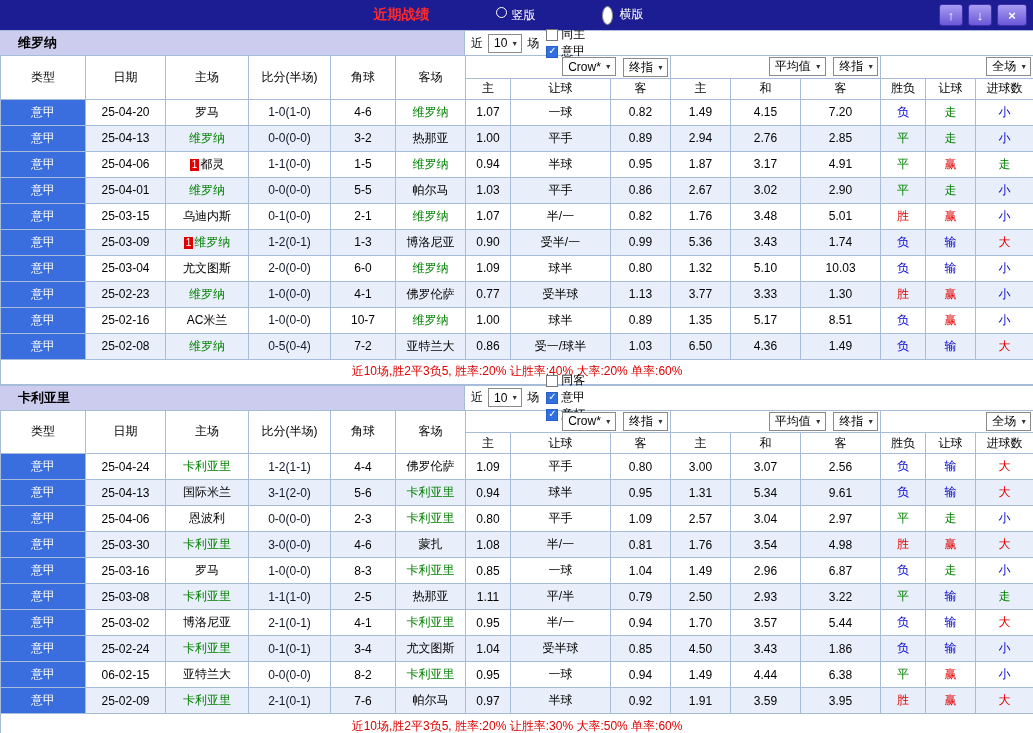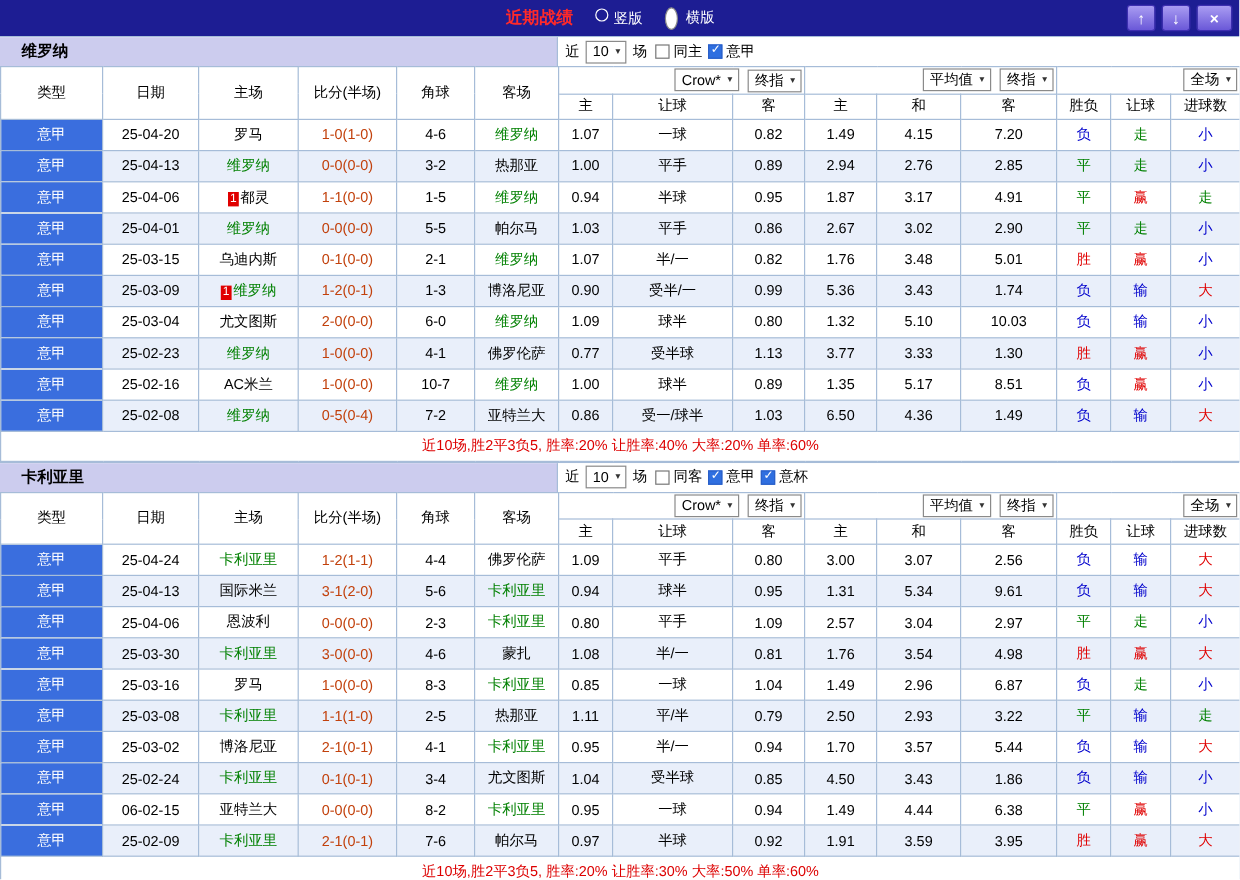--- a/index.html
+++ b/index.html
@@ -1,20 +1,20 @@
 <!DOCTYPE html>
 <html><head>
 <meta charset="utf-8">
 <style>
   * { box-sizing: border-box; }
   body { margin:0; font-family:"Liberation Sans","DejaVu Sans",sans-serif; font-size:12px; color:#000; background:#fff; }
   .window { width:1033px; height:733px; overflow:hidden; background:#fff; }
 
   
-  .titlebar { height:30px; background:#1d1d93; display:flex; align-items:center; justify-content:center; position:relative; }
+  .titlebar { height:30px; background:#1d1d93; display:flex; align-items:center; justify-content:center; position:relative;gap:48px; }
   .tb-title { color:#ff2a2a; font-weight:bold; font-size:14px; margin-right:18px; }
   .tb-radio { display:inline-flex; align-items:flex-start; gap:5px; color:#fff; margin-right:16px; cursor:pointer; }
   .rd { width:11px; height:11px; border:1px solid #fff; border-radius:50%; position:relative; display:inline-block; background:transparent; }
   .rd.sel::after { content:""; position:absolute; left:2px; top:2px; width:5px; height:5px; border-radius:50%; background:#fff; }
   .tb-btns { position:absolute; right:6px; top:4px; display:flex; gap:5px; }
   .tb-btn { min-width:24px; height:22px; padding:0 4px; border:1px solid #3d2fb0; border-radius:3px;
             background:linear-gradient(#a99cf2,#6a58d8); color:#fff; font-weight:bold;
             display:flex; align-items:center; justify-content:center; cursor:pointer; font-size:13px; }
   .tb-btn.wide { min-width:30px; }
 
@@ -23,36 +23,36 @@
   .sh-left { width:465px; background:#ccccee; display:flex; align-items:center; padding-left:18px;
              font-weight:bold; font-size:13px; border-right:1px solid #a6bcd8; }
   .sh-right { flex:1; display:flex; align-items:center; padding-left:6px; gap:3px; background:#fff; }
 
   
   .sel { display:inline-flex; align-items:center; height:19px; border:1px solid #8a8a8a; background:#fff;
          padding:0 3px 0 5px; margin:0 2px; cursor:pointer; white-space:nowrap; }
   .sel .arr { margin-left:4px; font-size:7px; color:#333; }
 
   
-  .checks { display:inline-flex; align-items:center; margin-left:4px; }
+  .checks { display:inline-flex; align-items:center; margin-left:4px;flex-direction:column; }
   .chk { display:inline-flex; align-items:center; gap:3px; margin-right:5px; cursor:pointer; }
   .cb { width:12px; height:12px; border:1px solid #777; background:#fff; display:inline-block; position:relative; }
   .cb.on { background:#2f6fe0; border-color:#2a5fc8; }
   .cb.on::after { content:"\2713"; position:absolute; left:1px; top:-2px; color:#fff; font-size:10px; font-weight:bold; }
 
   
   table { border-collapse:collapse; table-layout:fixed; width:1033px; }
   th, td { border:1px solid #a6bcd8; text-align:center; white-space:nowrap; overflow:hidden; padding:0; }
   thead th { height:21px; font-weight:normal; background:#fff; }
   thead th.grp { padding:1px 0;text-align:right; }
   tbody td { height:26px; background:#fff; }
   td.league { background:#3a6ede; color:#fff; }
   tr.alt td { background:#e9effa; }
   tr.alt td.league { background:#3a6ede; }
-  .score { color:#c2410c; }
+  .score { color:#0f172a; }
   .focus { color:#008000; }
   .res-r { color:#e00000; }
   .res-g { color:#008000; }
   .res-b { color:#0000cc; }
   .badge { display:inline-block; background:#e00000; color:#fff; font-size:10px; line-height:12px; padding:0 2px; margin-right:1px; }
   tfoot td { height:25px; color:#dd0000; background:#fff; }
 </style>
 </head>
 <body>
 

